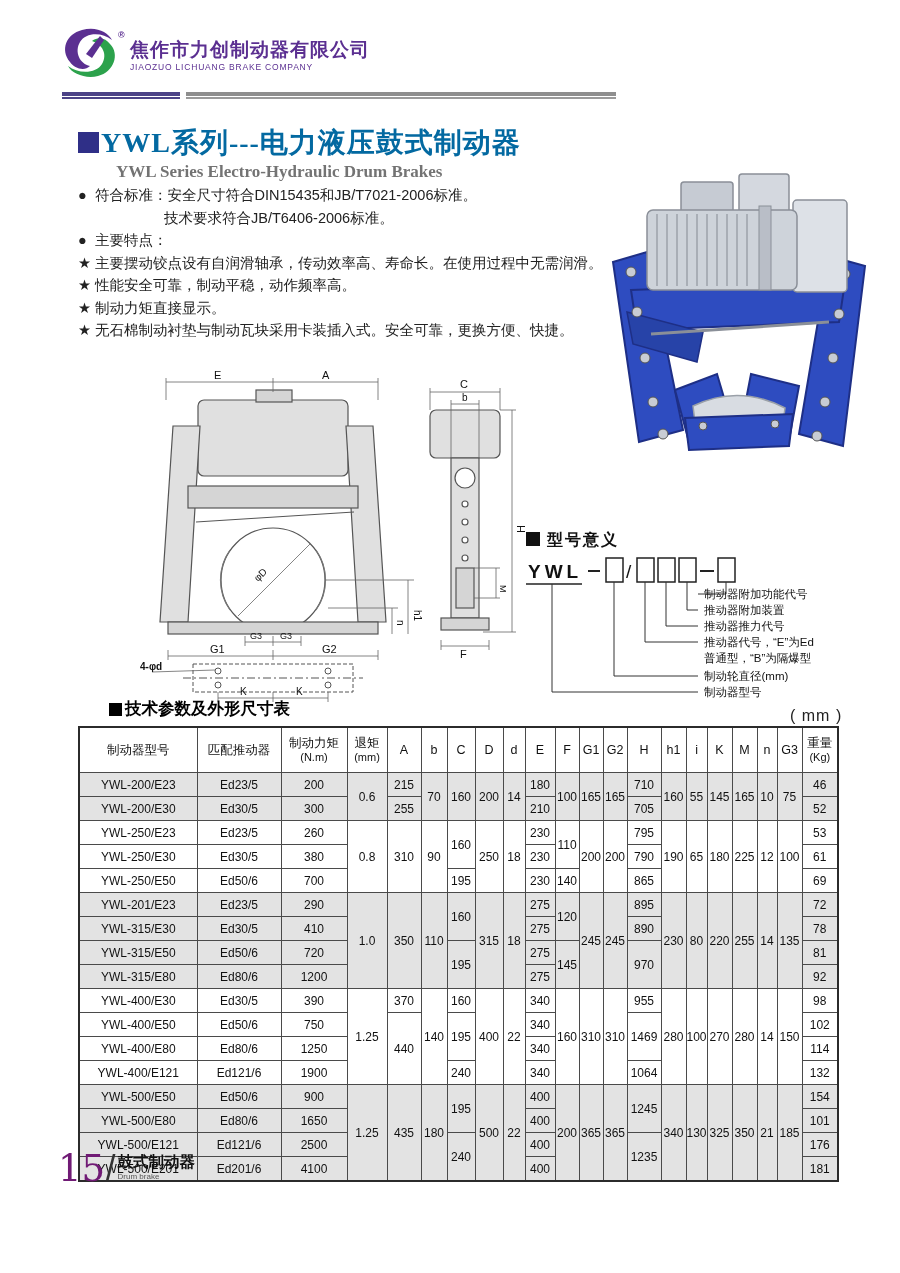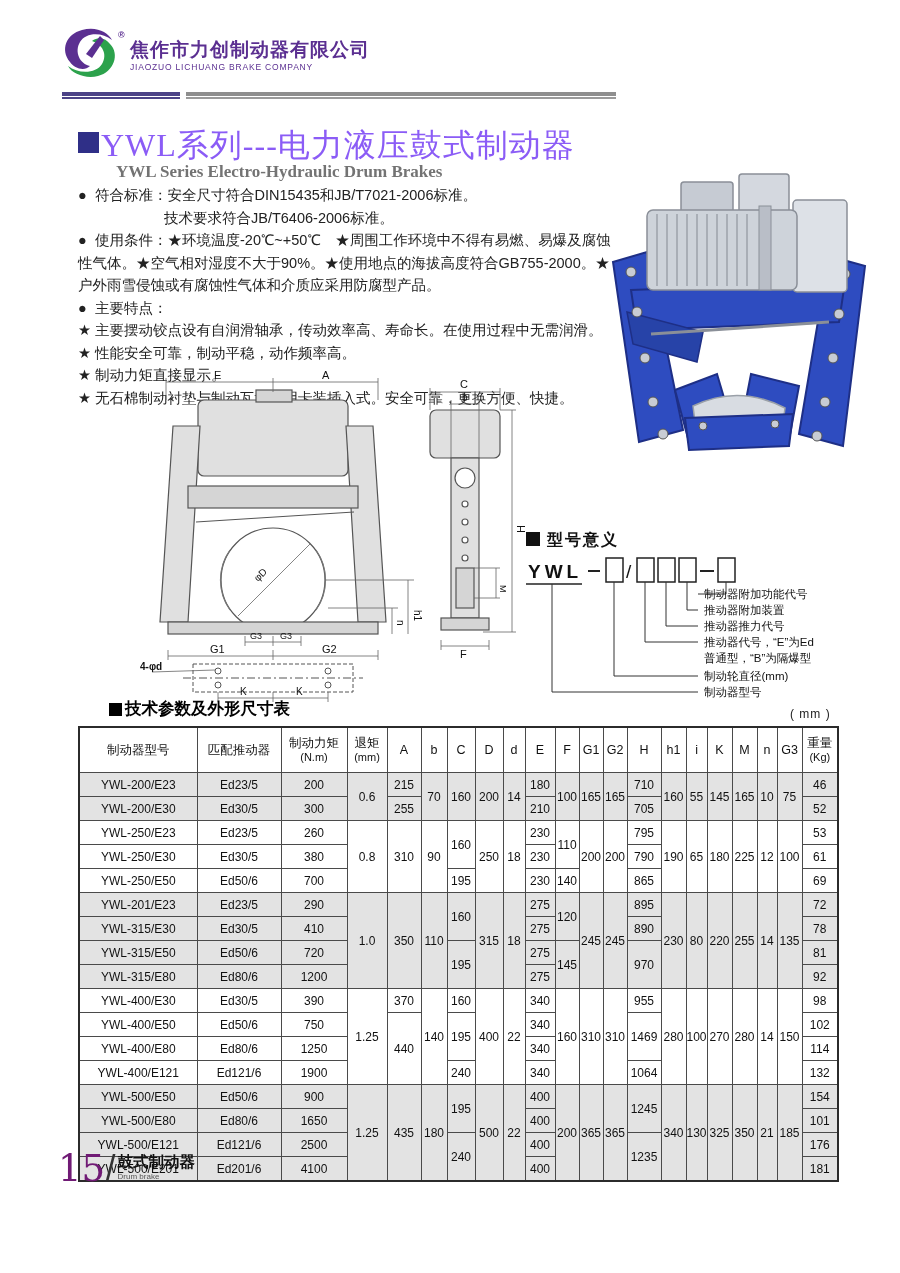--- a/index.html
+++ b/index.html
@@ -12,39 +12,39 @@
   .company .zh{font-size:19px;font-weight:bold;color:#5b2f91;letter-spacing:1px;}
   .company .en{font-size:8.5px;color:#5b2f91;letter-spacing:.8px;margin-top:2px;}
   .reg{position:absolute;left:118px;top:30px;font-size:9px;color:#5b2f91;font-weight:bold;}
   .rule{position:absolute;top:92px;height:7px;}
   .rule.purple{left:62px;width:118px;background:linear-gradient(#4c4387 0 4px,#fff 4px 5px,#4c4387 5px 7px);}
   .rule.gray{left:186px;width:430px;background:linear-gradient(#8e8e8e 0 4px,#fff 4px 5px,#9a9a9a 5px 7px);}
 
   
   .title-row{position:absolute;left:78px;top:124px;display:flex;align-items:flex-start;}
   .title-sq{width:21px;height:21px;background:#2f2f87;margin:8px 2px 0 0;flex:none;}
-  .title-zh{font-family:"Liberation Serif",serif;font-weight:normal;font-size:32px;color:#8b5cf6;letter-spacing:1px;white-space:nowrap;}
+  .title-zh{font-family:"Liberation Serif",serif;font-weight:bold;font-size:28px;color:#0369a1;letter-spacing:1px;white-space:nowrap;}
   .title-en{position:absolute;left:116px;top:162px;font-family:Liberation Serif, serif;font-weight:bold;font-size:17px;color:#737373;}
 
   
   .features{position:absolute;left:78px;top:184px;width:534px;font-size:14.5px;line-height:22.5px;color:#222;}
   .feat{display:block;}
   .feat .mk{display:inline-block;width:17px;}
   .feat.ind{margin-left:86px;}
 
   
   .drawing{position:absolute;left:138px;top:370px;}
   .photo{position:absolute;left:593px;top:162px;}
   .model{position:absolute;left:520px;top:526px;}
   svg text{font-family:"Liberation Sans",sans-serif;fill:#111;}
 
   
   .tbl-title{position:absolute;left:78px;top:698px;display:flex;align-items:center;font-size:16.5px;font-weight:bold;color:#000;padding-left:31px;}
   .tbl-sq{width:13px;height:13px;background:#000;margin-right:3px;flex:none;}
-  .unit{position:absolute;left:790px;top:707px;font-size:12px;color:#222;letter-spacing:1px;}
+  .unit{position:absolute;left:790px;top:707px;font-size:16px;color:#222;letter-spacing:1px;}
   table.spec{position:absolute;left:78px;top:726px;border-collapse:collapse;table-layout:fixed;
              font-size:12px;color:#111;border:2px solid #2b2b2b;}
   table.spec th,table.spec td{border:1px solid #4a4a4a;text-align:center;padding:0;vertical-align:middle;}
   table.spec th{font-weight:normal;font-size:12.5px;height:44px;background:#fff;line-height:1.15;}
   table.spec th .sub{font-size:11px;}
   table.spec td{height:23px;background:#fff;}
   table.spec tr.shaded td{background:#e3e3e3;}
 
   
   .footer{position:absolute;left:58px;top:1150px;display:flex;align-items:flex-start;}
@@ -74,21 +74,20 @@
 
   <div class="title-row">
     <div class="title-sq"></div>
     <div class="title-zh">YWL系列---电力液压鼓式制动器</div>
   </div>
   <div class="title-en">YWL Series Electro-Hydraulic Drum Brakes</div>
 
   <div class="features" id="features">
       <div class="feat"><span class="mk">●</span>符合标准：安全尺寸符合DIN15435和JB/T7021-2006标准。</div>
       <div class="feat ind">技术要求符合JB/T6406-2006标准。</div>
-      <div class="feat"><span class="mk">●</span>使用条件：★环境温度-20℃~+50℃　★周围工作环境中不得有易燃、易爆及腐蚀性气体。★空气相对湿度不大于90%。★使用地点的海拔高度符合GB755-2000。★户外雨雪侵蚀或有腐蚀性气体和介质应采用防腐型产品。</div>
       <div class="feat"><span class="mk">●</span>主要特点：</div>
       <div class="feat"><span class="mk">★</span>主要摆动铰点设有自润滑轴承，传动效率高、寿命长。在使用过程中无需润滑。</div>
       <div class="feat"><span class="mk">★</span>性能安全可靠，制动平稳，动作频率高。</div>
       <div class="feat"><span class="mk">★</span>制动力矩直接显示。</div>
       <div class="feat"><span class="mk">★</span>无石棉制动衬垫与制动瓦块采用卡装插入式。安全可靠，更换方便、快捷。</div>
     </div>
 
   <svg class="photo" width="292" height="295" viewBox="0 0 292 295">
 
     <polygon points="20,100 54,90 90,268 46,280" fill="#2e4cc0" stroke="#1e2f86" stroke-width="2"></polygon>

